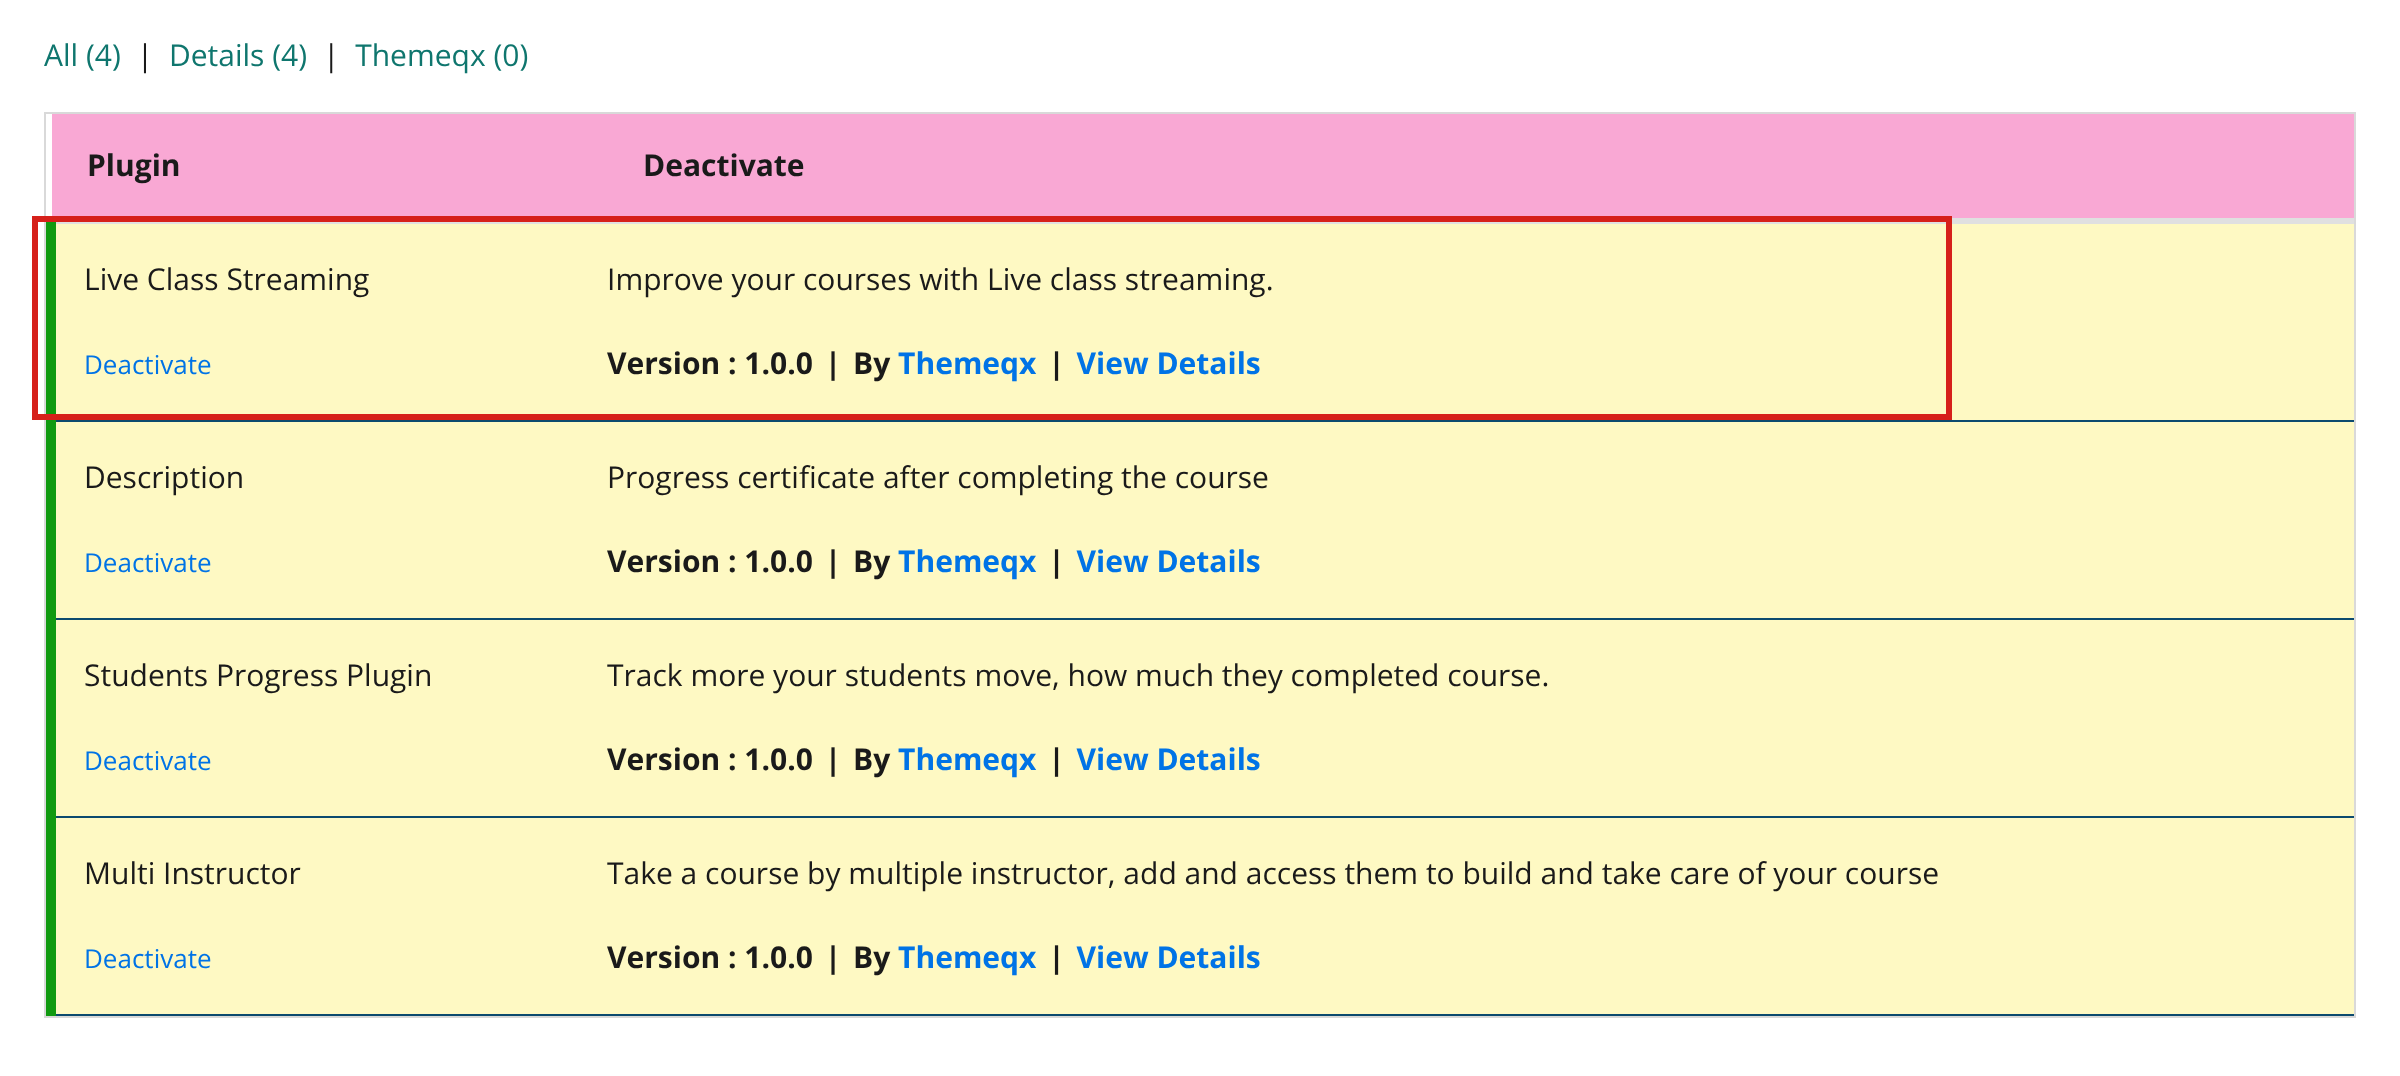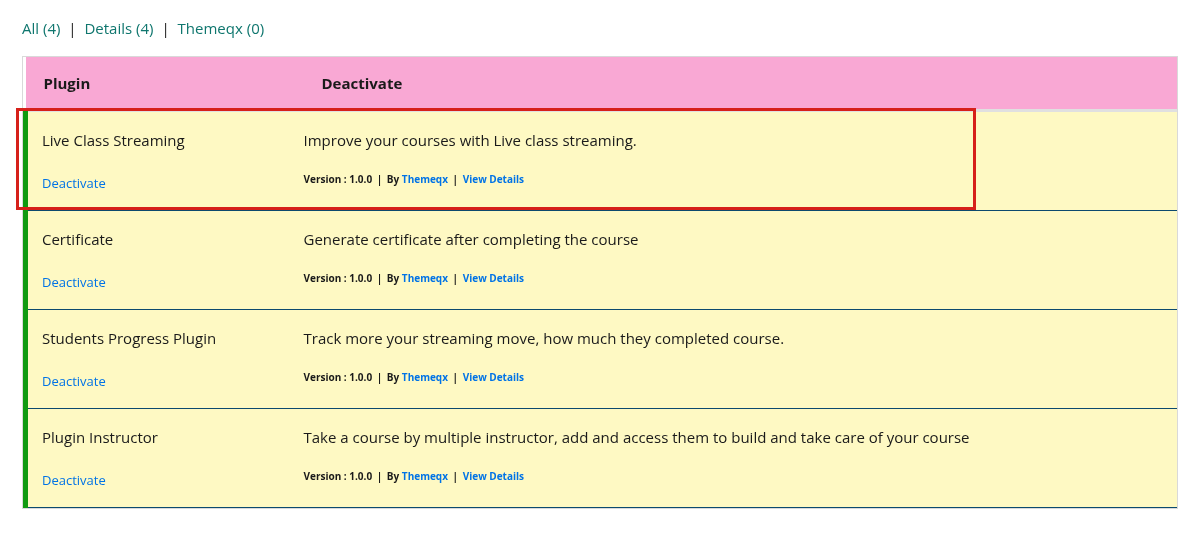--- a/index.html
+++ b/index.html
@@ -74,21 +74,21 @@
       cursor: pointer;
       font-size: 13px;
       text-align: right;
     }
     .desc-text {
       color: #1a1a1a;
       font-size: 15px;
       margin-bottom: 22px;
     }
     .meta-line {
-      font-size: 10px;
+      font-size: 15px;
       color: #1a1a1a;
     }
     .meta-version {
       font-weight: 700;
     }
     .meta-link {
       color: #0073e6;
       text-decoration: none;
       cursor: pointer;
       font-weight: 700;
@@ -128,35 +128,35 @@
       </thead>
       <tbody id="plugin-rows">
       <tr>
             <td class="plugin-cell"><div class="plugin-name">Live Class Streaming</div><a class="action-link">Deactivate</a></td>
             <td class="desc-cell">
               <div class="desc-text">Improve your courses with Live class streaming.</div>
               <div class="meta-line"><span class="meta-version">Version : 1.0.0</span><span class="meta-sep"> | </span><span class="meta-version">By </span><a class="meta-link">Themeqx</a><span class="meta-sep"> | </span><a class="meta-link">View Details</a></div>
             </td>
           </tr>
           <tr>
-            <td class="plugin-cell"><div class="plugin-name">Certificate</div><a class="action-link">Deactivate</a></td>
+            <td class="plugin-cell"><div class="plugin-name">Description</div><a class="action-link">Deactivate</a></td>
             <td class="desc-cell">
-              <div class="desc-text">Generate certificate after completing the course</div>
+              <div class="desc-text">Progress certificate after completing the course</div>
               <div class="meta-line"><span class="meta-version">Version : 1.0.0</span><span class="meta-sep"> | </span><span class="meta-version">By </span><a class="meta-link">Themeqx</a><span class="meta-sep"> | </span><a class="meta-link">View Details</a></div>
             </td>
           </tr>
           <tr>
             <td class="plugin-cell"><div class="plugin-name">Students Progress Plugin</div><a class="action-link">Deactivate</a></td>
             <td class="desc-cell">
-              <div class="desc-text">Track more your streaming move, how much they completed course.</div>
+              <div class="desc-text">Track more your students move, how much they completed course.</div>
               <div class="meta-line"><span class="meta-version">Version : 1.0.0</span><span class="meta-sep"> | </span><span class="meta-version">By </span><a class="meta-link">Themeqx</a><span class="meta-sep"> | </span><a class="meta-link">View Details</a></div>
             </td>
           </tr>
           <tr>
-            <td class="plugin-cell"><div class="plugin-name">Plugin Instructor</div><a class="action-link">Deactivate</a></td>
+            <td class="plugin-cell"><div class="plugin-name">Multi Instructor</div><a class="action-link">Deactivate</a></td>
             <td class="desc-cell">
               <div class="desc-text">Take a course by multiple instructor, add and access them to build and take care of your course</div>
               <div class="meta-line"><span class="meta-version">Version : 1.0.0</span><span class="meta-sep"> | </span><span class="meta-version">By </span><a class="meta-link">Themeqx</a><span class="meta-sep"> | </span><a class="meta-link">View Details</a></div>
             </td>
           </tr>
         </tbody>
     </table>
   </div>
   <div class="highlight-box" style="left:16px; top:52px; width:960px; height:102px;"></div>
 </div>

